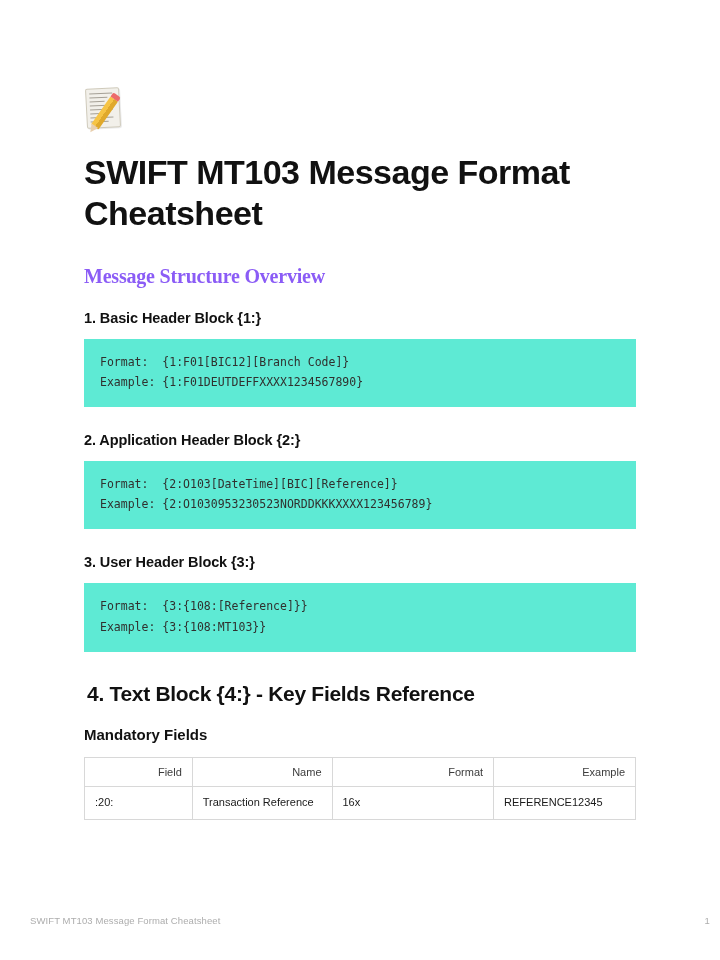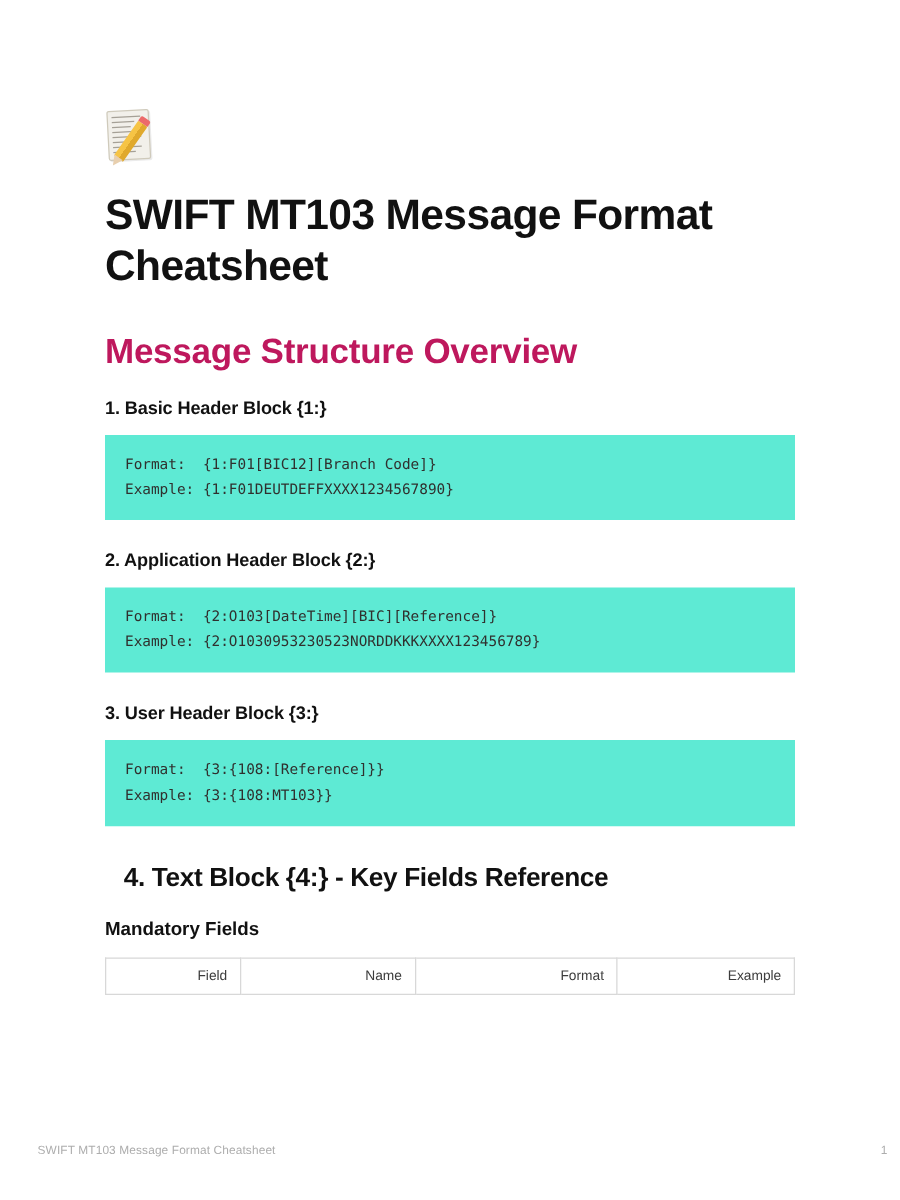--- a/index.html
+++ b/index.html
@@ -90,37 +90,38 @@
   h1.title {
     font-size: 34px;
     line-height: 1.22;
     font-weight: bold;
     letter-spacing: -0.5px;
     margin: 0 0 30px 0;
     color: #111111;
     max-width: 540px;
   }
   h2.section {
-    font-size: 28px;
+    font-size: 20px;
     font-weight: bold;
     margin: 0 0 22px 0;
-    color: #be185d;
+    color: #8b5cf6;
     letter-spacing: -0.2px;
+    font-family: Liberation Serif, serif;
   }
   h3.block-heading {
     font-size: 14.5px;
     font-weight: bold;
     margin: 0 0 13px 0;
     color: #111111;
     letter-spacing: -0.1px;
   }
   h2.big-section {
     font-size: 21px;
     font-weight: bold;
-    margin: 30px 0 20px 15px;
+    margin: 30px 0 20px 3px;
     color: #111111;
     letter-spacing: -0.3px;
   }
   h3.sub-heading {
     font-size: 15px;
     font-weight: bold;
     margin: 0 0 14px 0;
     color: #111111;
   }
   .code-block {
@@ -232,20 +233,26 @@
         </colgroup>
       <thead>
         <tr>
           <th>Field</th>
           <th>Name</th>
           <th>Format</th>
           <th>Example</th>
         </tr>
       </thead>
       <tbody>
+        <tr>
+          <td>:20:</td>
+          <td>Transaction Reference</td>
+          <td>16x</td>
+          <td>REFERENCE12345</td>
+        </tr>
       </tbody>
     </table>
 
   </div>
 
   <div class="footer">
     <span class="fl">SWIFT MT103 Message Format Cheatsheet</span>
     <span class="fr">1</span>
   </div>
 </div>

